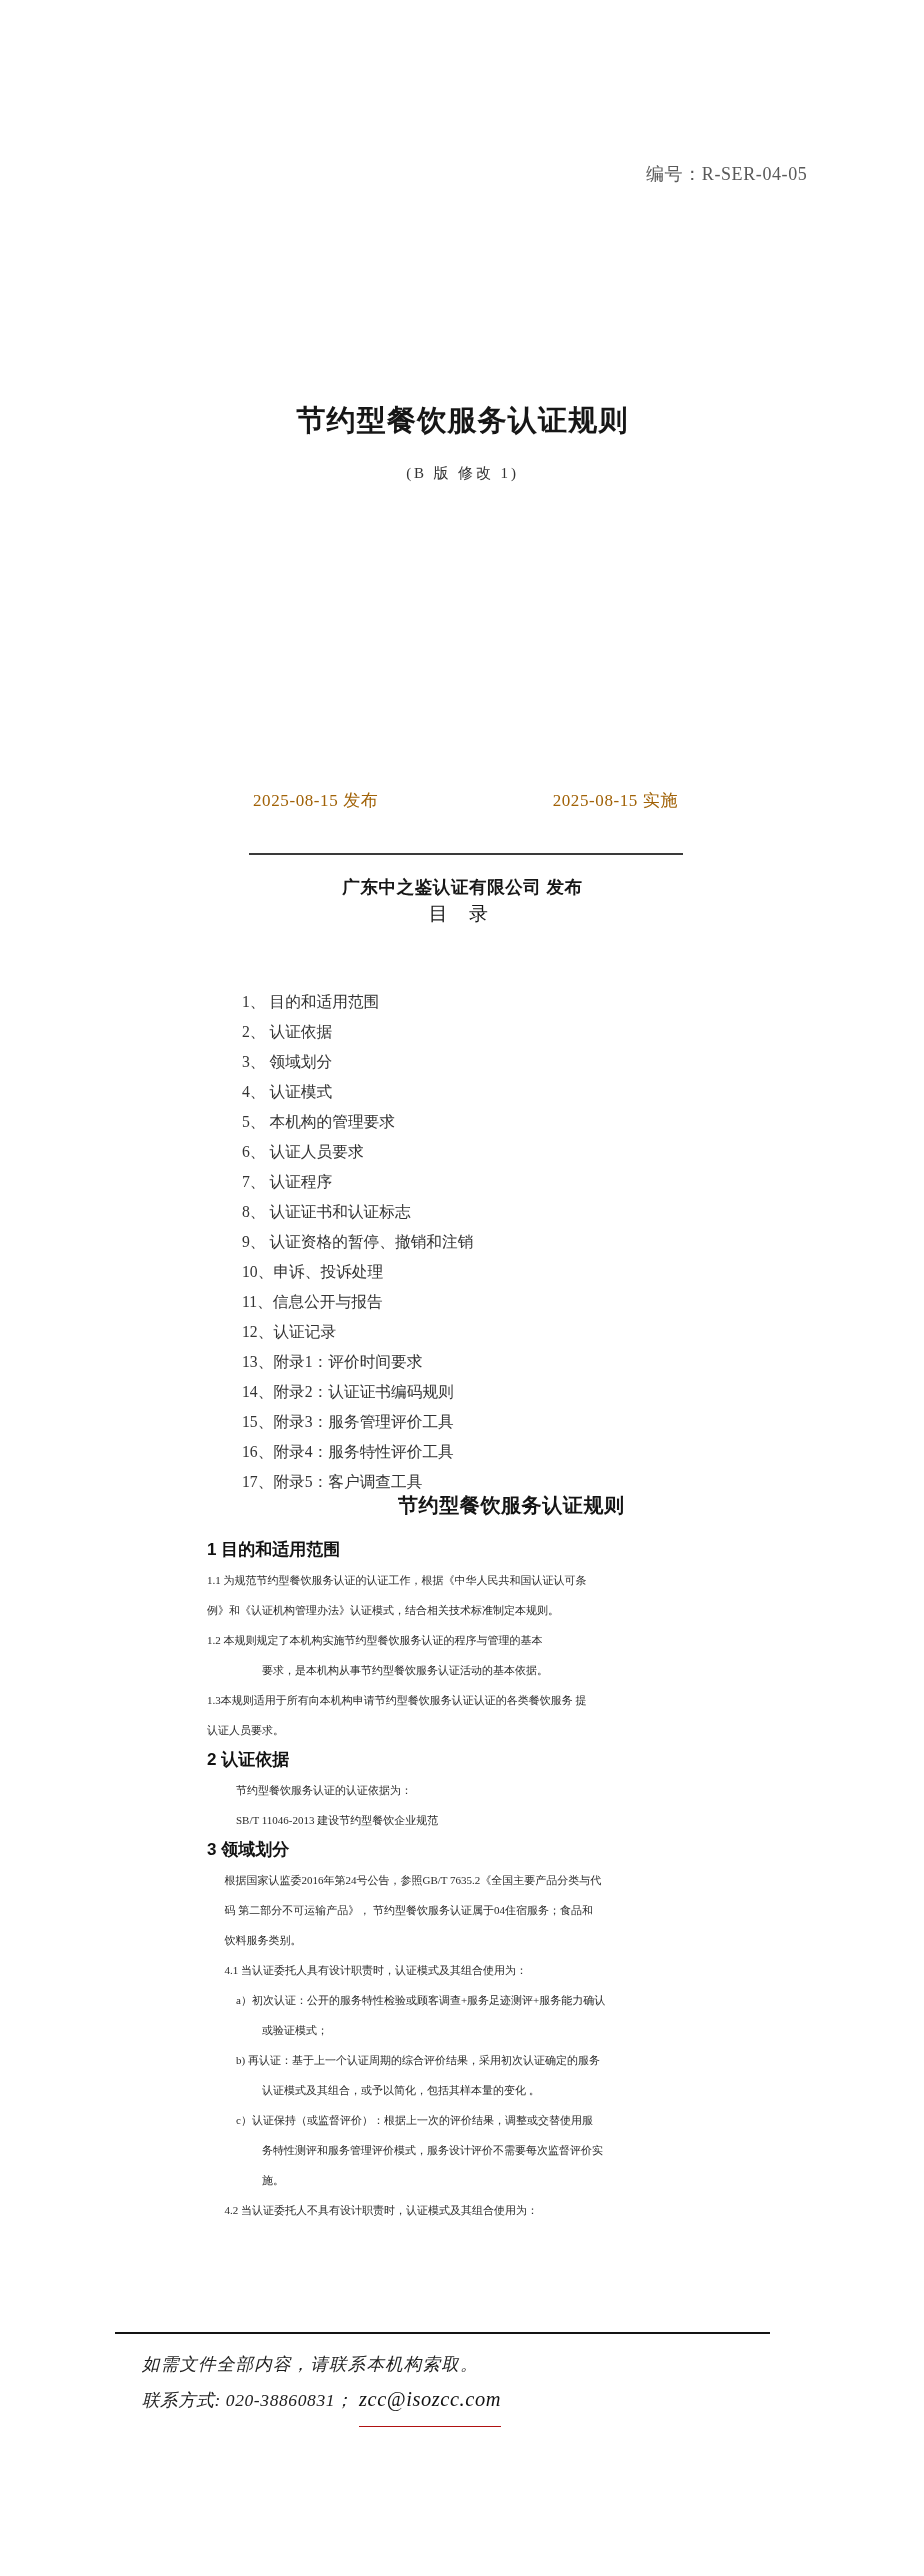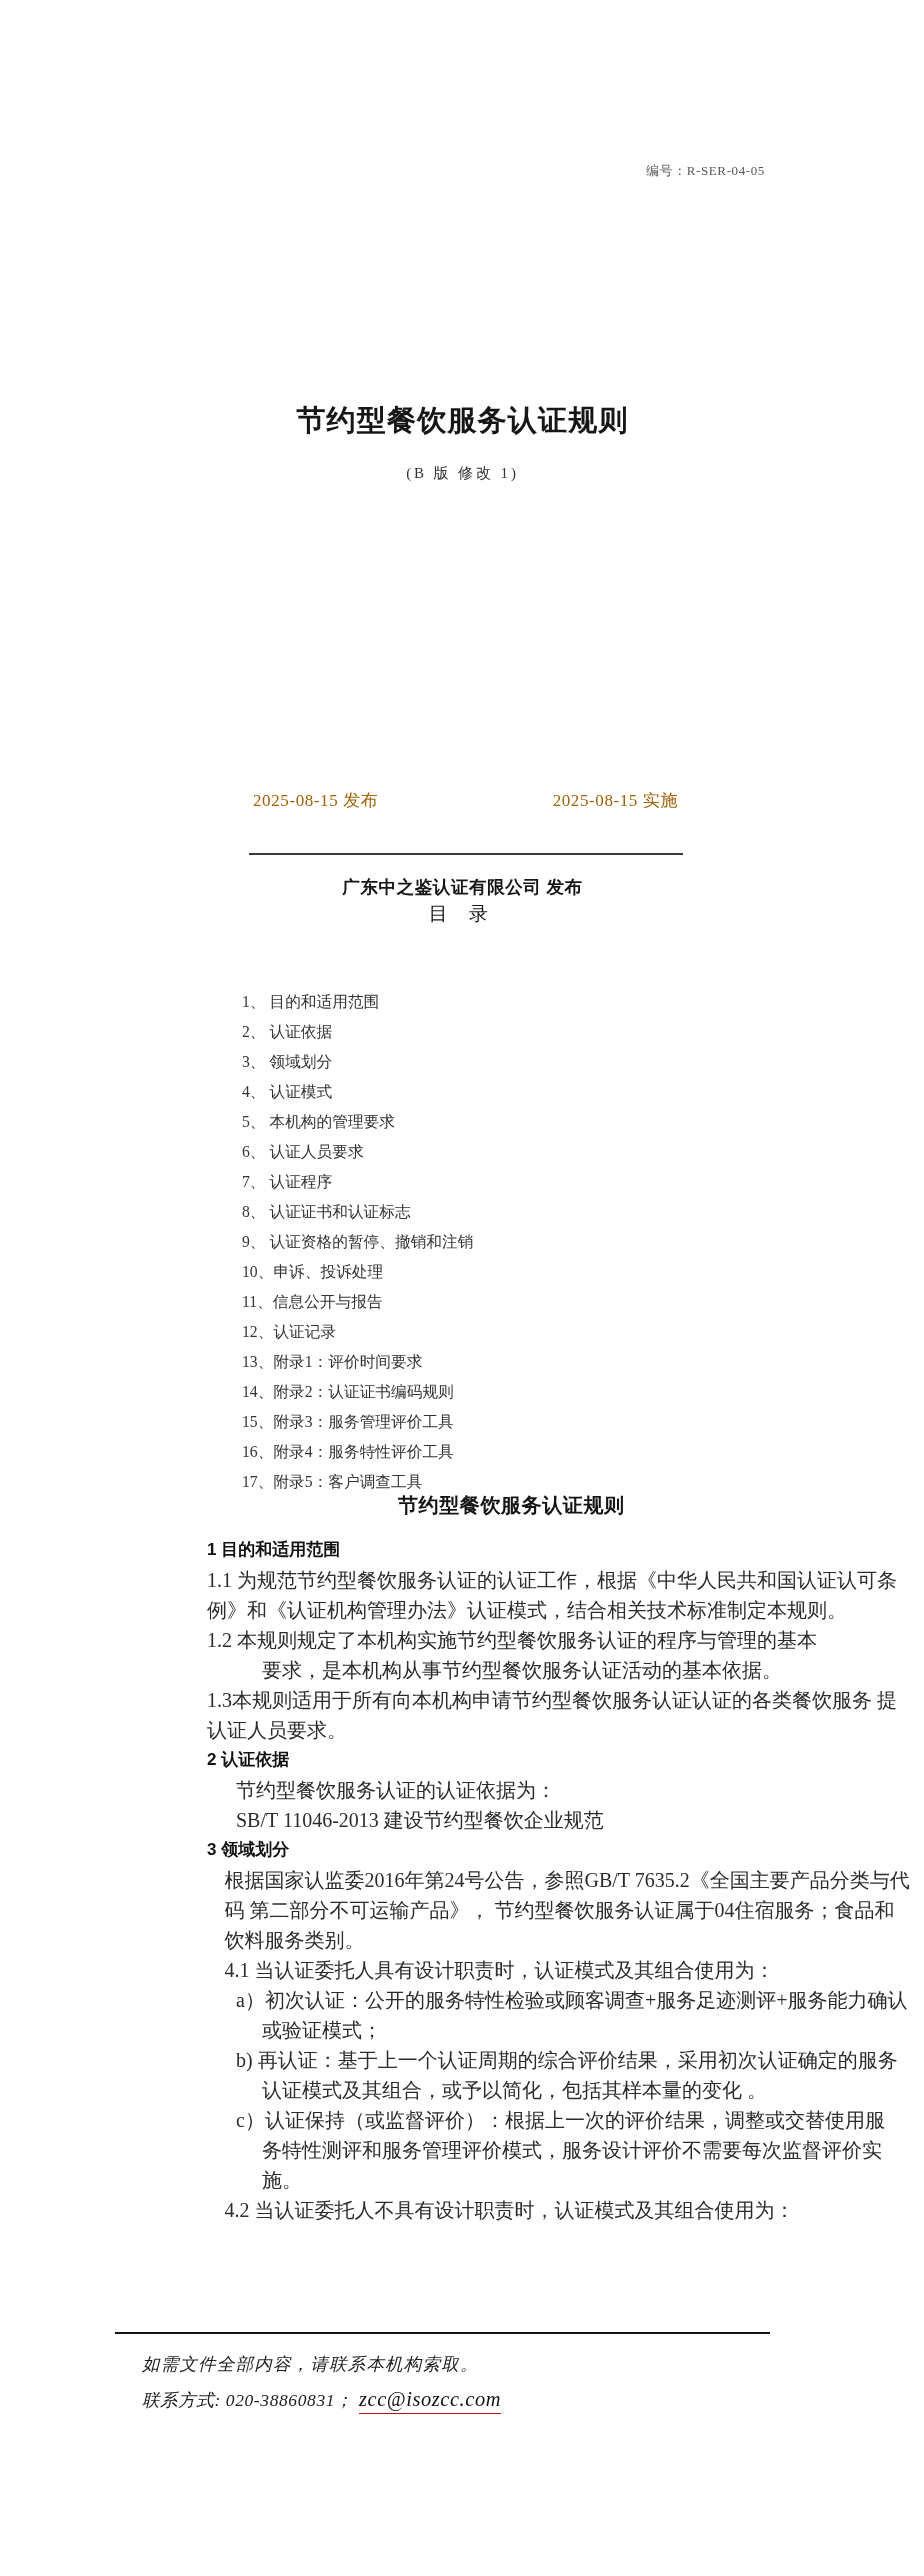--- a/index.html
+++ b/index.html
@@ -5,54 +5,54 @@
   html,body{margin:0;padding:0;}
   body{
     width:925px;height:2576px;position:relative;background:#ffffff;
     font-family:"Liberation Serif","DejaVu Serif",serif;color:#2b2b2b;
     overflow:hidden;
   }
   .abs{position:absolute;}
   .centered{left:0;right:0;text-align:center;}
   .nowrap{white-space:nowrap;}
 
-  .doc-code{left:646px;top:162px;font-size:13px;color:#595959;letter-spacing:0.6px;}
+  .doc-code{left:646px;top:162px;font-size:18px;color:#595959;letter-spacing:0.6px;}
 
   .cover-title{top:401px;font-size:29px;font-weight:bold;letter-spacing:1.2px;color:#161616;
     font-family:"Liberation Sans","DejaVu Sans",sans-serif;}
   .cover-subtitle{top:464px;font-size:15px;letter-spacing:2.9px;color:#333333;}
 
   .date-row{left:253px;width:425px;top:789px;display:flex;justify-content:space-between;
     font-size:17px;color:#a16207;letter-spacing:0.6px;}
   .date-sep{left:249px;top:853px;width:434px;height:1.7px;background:#3a3a3a;}
 
   .company-line{top:875px;font-size:17.5px;font-weight:bold;color:#161616;letter-spacing:0.6px;}
   .toc-heading{top:901px;font-size:19px;font-weight:normal;color:#161616;letter-spacing:8.2px;}
 
   .toc-list{left:234px;top:987px;}
   .toc-item{line-height:30px;font-size:15.7px;color:#333333;white-space:nowrap;margin-left:8px;}
 
   .inner-title{left:398px;top:1492px;font-size:20px;font-weight:bold;color:#141414;white-space:nowrap;
     font-family:"Liberation Sans","DejaVu Sans",sans-serif;letter-spacing:0.6px;}
 
   .body-lines{left:207px;top:1535px;}
-  .line{line-height:30px;font-size:20px;color:#2b2b2b;white-space:nowrap;}
+  .line{line-height:30px;font-size:11px;color:#2b2b2b;white-space:nowrap;}
   .line.heading{font-weight:bold;color:#121212;font-size:17px;
     font-family:"Liberation Sans","DejaVu Sans",sans-serif;}
   .ind0{padding-left:0;}
   .ind1{padding-left:17.5px;}
   .ind2{padding-left:29px;}
   .ind3{padding-left:55px;}
 
   .footer-rule{left:115px;top:2332px;width:655px;height:2.3px;background:#141414;}
   .footer-note{left:142px;top:2352px;font-size:17.5px;font-style:italic;color:#1d1d1d;letter-spacing:1.2px;}
   .footer-contact{left:142px;top:2388px;font-size:17.5px;font-style:italic;color:#1d1d1d;
     display:flex;align-items:baseline;letter-spacing:0.6px;}
   .footer-email{font-size:20.4px;font-style:italic;color:#111111;margin-left:5.8px;
-    border-bottom:1.7px solid #b11212;padding-bottom:2px;text-decoration:none;
+    border-bottom:1.7px solid #b11212;padding-bottom:15px;text-decoration:none;
     font-family:"Liberation Serif","DejaVu Serif",serif;}
 </style>
 </head>
 <body>
 
 <div class="abs doc-code nowrap">编号：R-SER-04-05</div>
 
 <div class="abs centered cover-title">节约型餐饮服务认证规则</div>
 <div class="abs centered cover-subtitle">(B 版 修改 1)</div>
 

